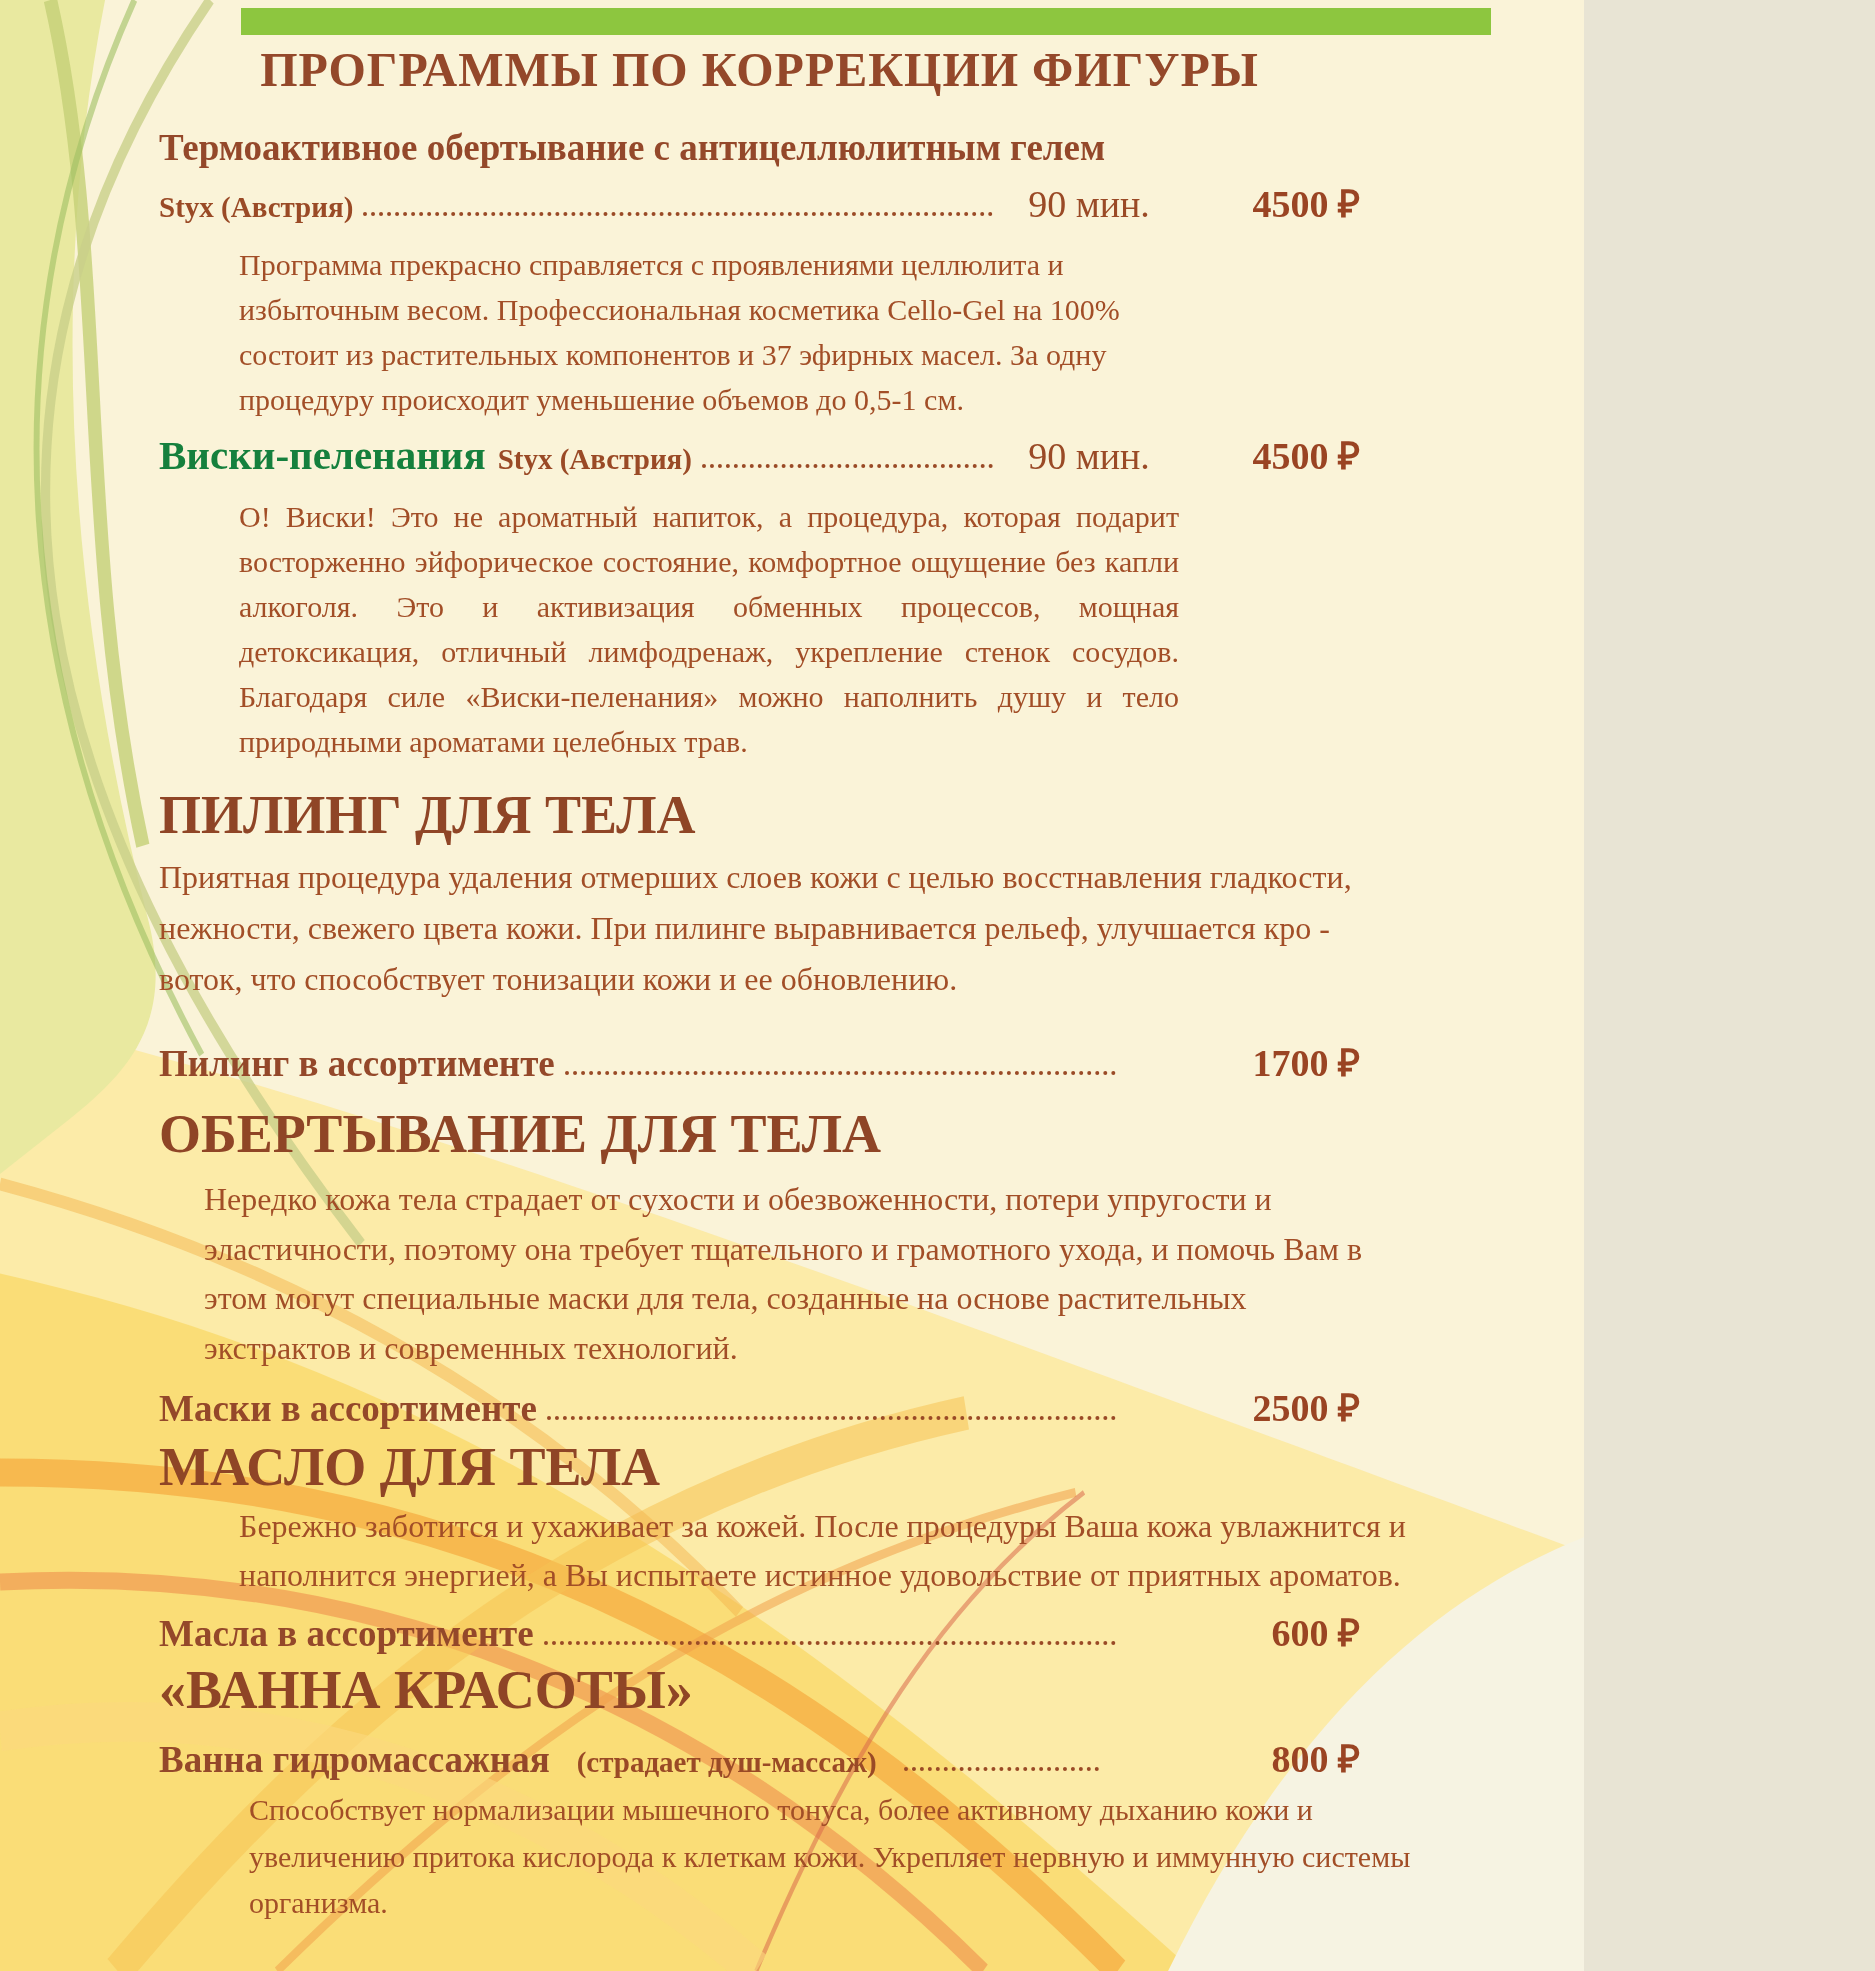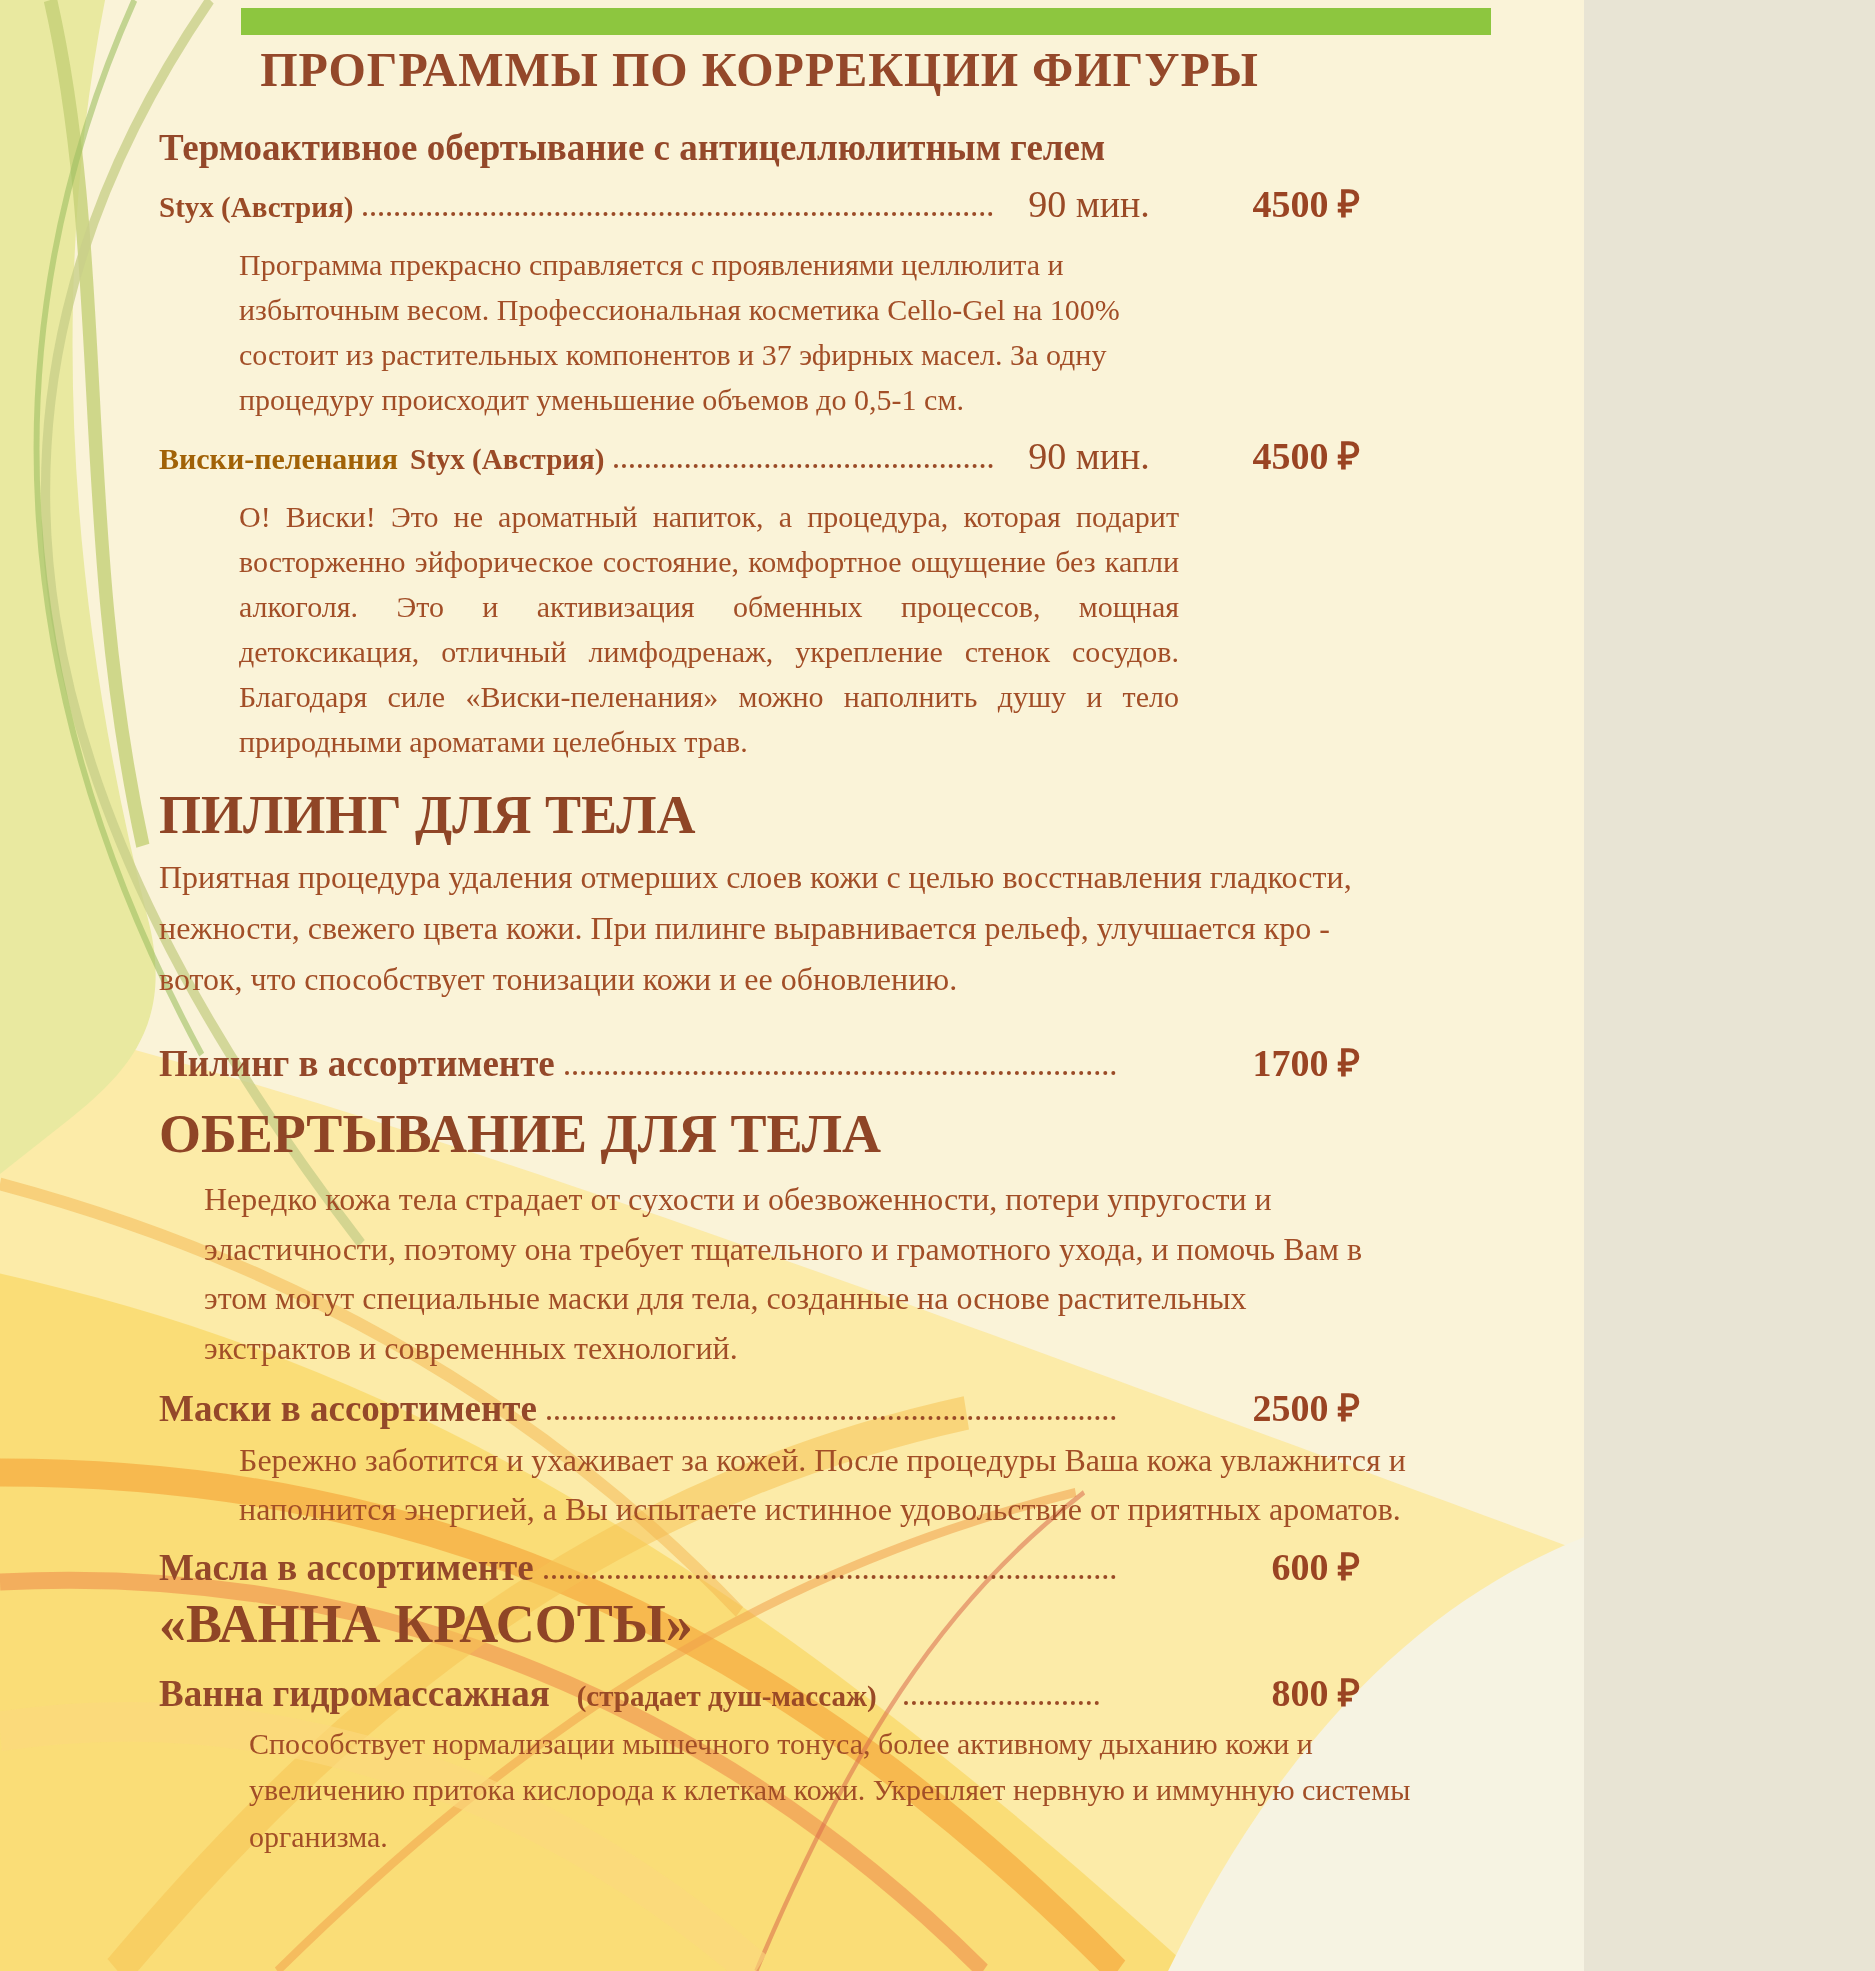--- a/index.html
+++ b/index.html
@@ -50,21 +50,21 @@
     margin:14px 0 0 80px;
     width:881px;
     font-size:30px;line-height:1.5;color:#a24e27;
   }
   .desc-justify{
     width:940px;
     text-align:justify;
   }
   .row-whisky{margin-top:6px;}
   .item-name-big{
-    font-size:30px;font-weight:700;color:#a16207;white-space:nowrap;
+    font-size:41px;font-weight:700;color:#15803d;white-space:nowrap;
   }
   .brand-after{margin-left:12px;}
   .section-heading{
     margin:20px 0 0 0;
     font-size:54px;font-weight:700;color:#8f4526;
     text-align:left;line-height:1.15;
   }
   .intro{
     margin:6px 0 0 0;
     font-size:32px;line-height:1.6;color:#a24e27;
@@ -146,20 +146,21 @@
     </div>
 
     <h2 class="section-heading" style="margin-top:16px;">ОБЕРТЫВАНИЕ ДЛЯ ТЕЛА</h2>
     <p class="intro intro-wrap">Нередко кожа тела  страдает от сухости и обезвоженности, потери упругости и эластичности, поэтому она требует тщательного и грамотного ухода, и помочь Вам в этом могут специальные маски для тела, созданные на основе растительных экстрактов и современных технологий.</p>
     <div class="row row-simple mt-sm">
       <span class="item-name">Маски в ассортименте</span>
       <span class="leader"></span>
       <span class="price">2500 ₽</span>
     </div>
 
+    <h2 class="section-heading mt-xs" style="margin-top:4px;">МАСЛО ДЛЯ ТЕЛА</h2>
     <p class="intro intro-oil">Бережно заботится и ухаживает за кожей. После процедуры Ваша кожа увлажнится и  наполнится энергией, а Вы  испытаете истинное удовольствие от приятных ароматов.</p>
     <div class="row row-simple mt-xs" style="margin-top:4px;">
       <span class="item-name">Масла в ассортименте</span>
       <span class="leader"></span>
       <span class="price">600 ₽</span>
     </div>
 
     <h2 class="section-heading" style="margin-top:2px;">«ВАННА КРАСОТЫ»</h2>
     <div class="row row-simple" style="margin-top:10px;gap:17px;">
       <span class="item-name">Ванна гидромассажная</span>

